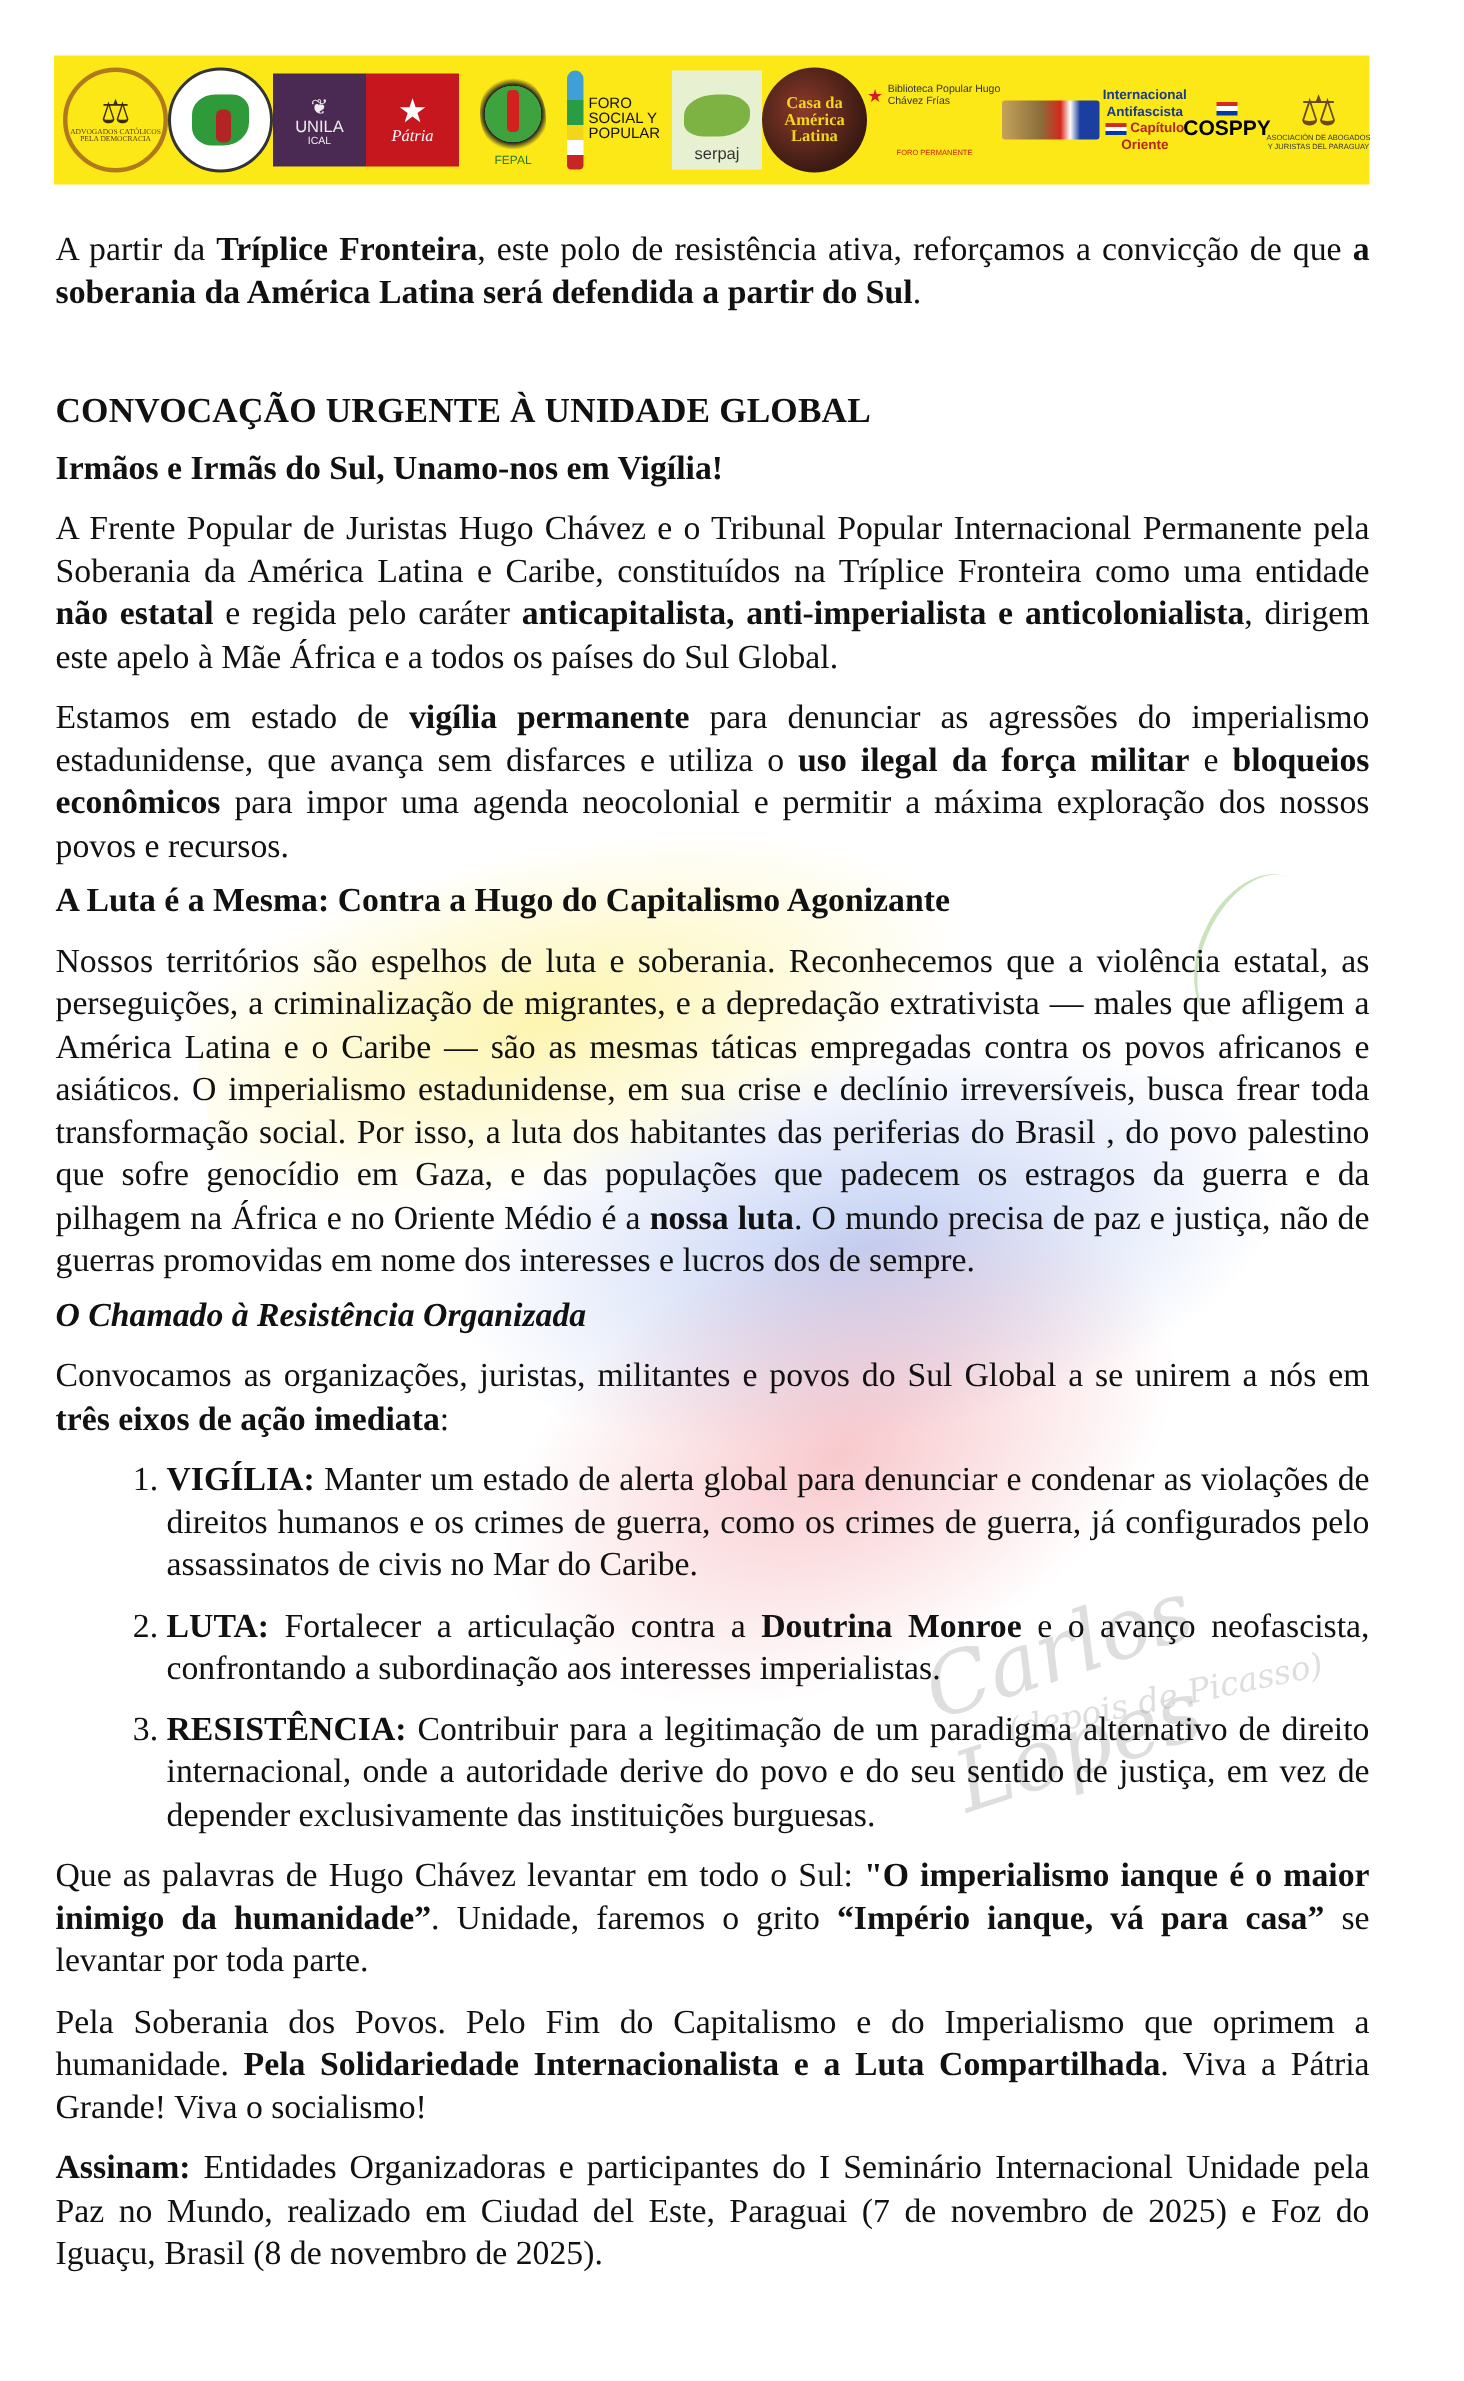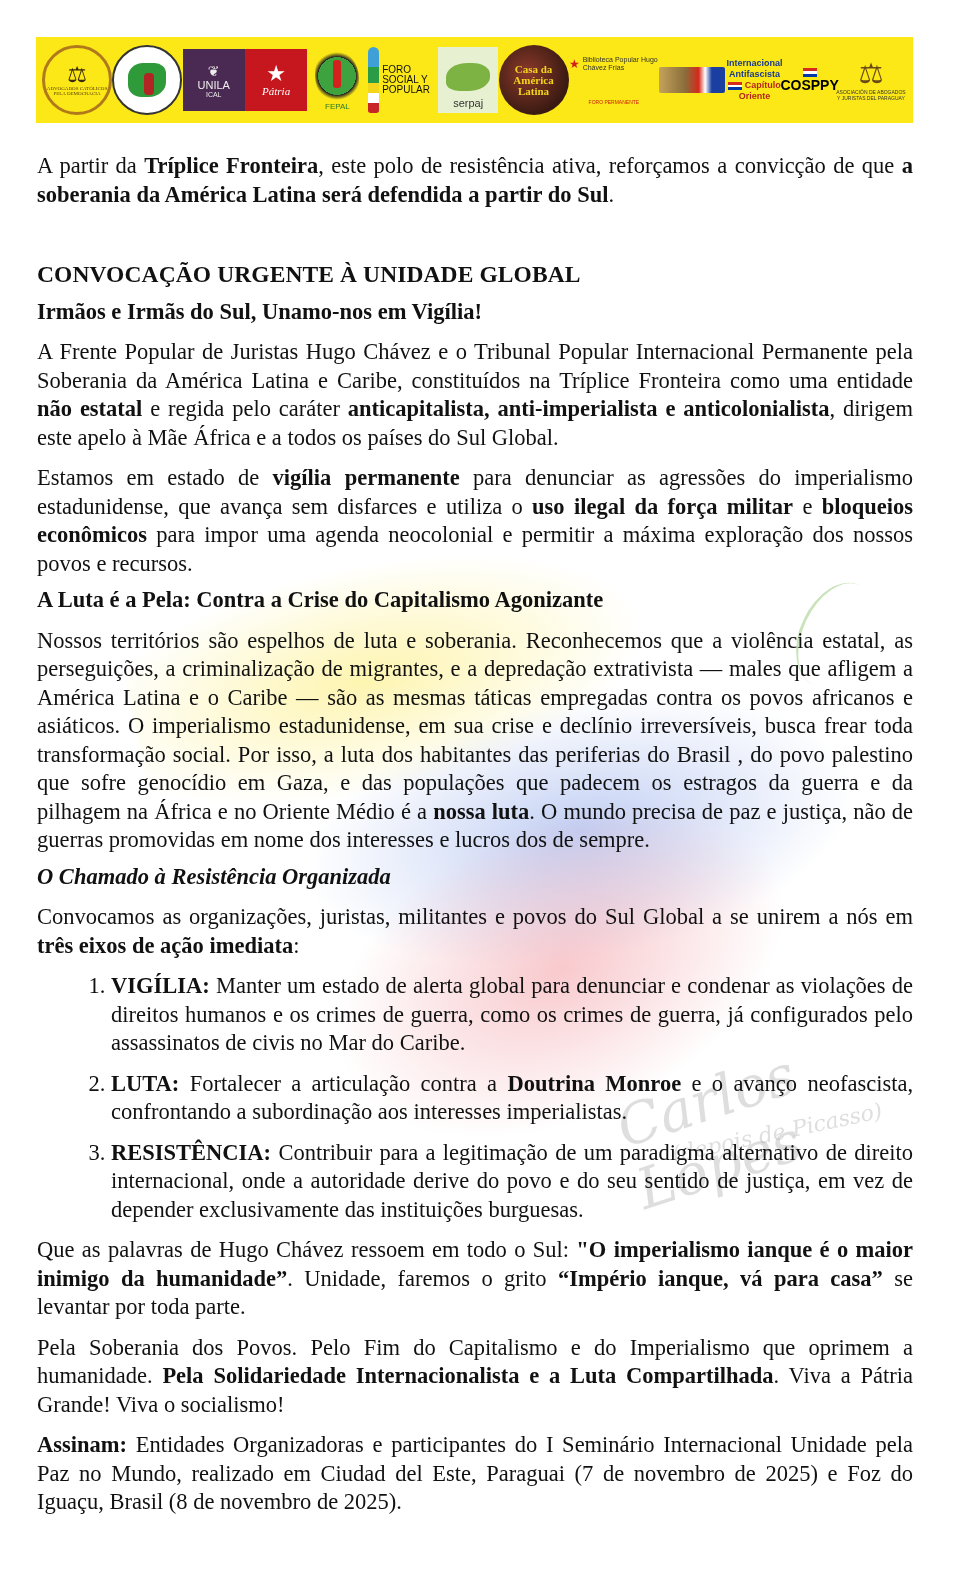--- a/index.html
+++ b/index.html
@@ -12,21 +12,21 @@
   .l1 { border: 3px solid #b07a1c; background: #fbe816; font-size: 5px; color: #5a3d0b; text-align: center; flex-direction: column; box-sizing: border-box; }
   .l1 .tree { font-size: 22px; line-height: 22px; color:#3a2a0a; }
   .l2 { background: #fff; border: 2px solid #333; position: relative; box-sizing: border-box; }
   .l2 .map { width: 38px; height: 34px; background: #2f9a3a; border-radius: 40% 30% 45% 35%; position: relative; }
   .l2 .fig { position:absolute; width: 10px; height: 22px; background:#b32424; border-radius: 4px; left: 30px; top: 26px; }
   .sq { width: 62px; height: 62px; }
   .l3 { background: #4a2a52; color: #eee; font-family: "Liberation Sans", sans-serif; font-size: 9px; flex-direction: column; }
   .l4 { background: #c5171d; color: #fff; font-family: "Liberation Sans", sans-serif; flex-direction: column; }
   .l4 .star { font-size: 22px; line-height: 22px; color: #fff; }
   .l4 .par { font-style: italic; font-size: 11px; font-family: "Liberation Serif", serif; }
-  .l5 { width: 60px; height: 72px; flex-direction: column; font-family: "Liberation Sans", sans-serif; font-size: 8px; color: #2a7a2a; text-align: right; }
+  .l5 { width: 72px; height: 72px; flex-direction: column; font-family: "Liberation Sans", sans-serif; font-size: 8px; color: #2a7a2a; text-align: right; }
   .l5 .africa { width: 44px; height: 52px; border-radius: 45% 55% 40% 50%; background: radial-gradient(circle, #3ea23e 55%, #222 56%, #fbe816 70%); position: relative; }
   .l5 .africa::after { content:""; position:absolute; left: 18px; top: 10px; width: 8px; height: 28px; background: #d4201e; border-radius: 3px; }
   .l6 { width: 70px; height: 76px; }
   .l6 .fist { width: 26px; height: 66px; background: linear-gradient(#3fa0d8 0 30%, #2a9c45 30% 55%, #f3d51b 55% 70%, #fff 70% 85%, #c82626 85%); border-radius: 8px 8px 4px 4px; }
   .l6 .txt { font-family: "Liberation Sans", sans-serif; font-size: 10px; line-height: 10px; margin-left: 3px; color:#111; }
   .l7 { width: 60px; height: 66px; background: #e8f0d2; flex-direction: column; justify-content: flex-end; }
   .l7 .dove { width: 44px; height: 28px; background: #7cb342; border-radius: 50% 40% 50% 30%; margin-bottom: 4px; }
   .l7 .serpaj { font-family: "Liberation Sans", sans-serif; font-size: 11px; color: #333; line-height: 16px; margin-bottom: 2px; }
   .l8 { background: radial-gradient(circle at 40% 40%, #8c3a2a, #3a1a12 70%); color: #f3d51b; font-size: 11px; font-weight: bold; text-align: center; line-height: 11px; flex-direction: column; }
   .l9 { flex-direction: column; width: 90px; height: 76px; justify-content: space-around; font-family: "Liberation Sans", sans-serif; }
@@ -136,32 +136,32 @@
 
   <p class="intro"><span>A partir da </span><b>Tríplice Fronteira</b><span>, este polo de resistência ativa, reforçamos a convicção de que </span><b>a soberania da América Latina será defendida a partir do Sul</b><span>.</span></p>
 
   <div class="h-main">CONVOCAÇÃO URGENTE À UNIDADE GLOBAL</div>
   <div class="h-sub">Irmãos e Irmãs do Sul, Unamo-nos em Vigília!</div>
 
   <p class="para"><span>A Frente Popular de Juristas Hugo Chávez e o Tribunal Popular Internacional Permanente pela Soberania da América Latina e Caribe, constituídos na Tríplice Fronteira como uma entidade </span><b>não estatal</b><span> e regida pelo caráter </span><b>anticapitalista, anti-imperialista e anticolonialista</b><span>, dirigem este apelo à Mãe África e a todos os países do Sul Global.</span></p>
 
   <p class="para-tight"><span>Estamos em estado de </span><b>vigília permanente</b><span> para denunciar as agressões do imperialismo estadunidense, que avança sem disfarces e utiliza o </span><b>uso ilegal da força militar</b><span> e </span><b>bloqueios econômicos</b><span> para impor uma agenda neocolonial e permitir a máxima exploração dos nossos povos e recursos.</span></p>
 
-  <div class="h-sub">A Luta é a Pela: Contra a Crise do Capitalismo Agonizante</div>
+  <div class="h-sub">A Luta é a Mesma: Contra a Hugo do Capitalismo Agonizante</div>
 
   <p class="para-tight"><span>Nossos territórios são espelhos de luta e soberania. Reconhecemos que a violência estatal, as perseguições, a criminalização de migrantes, e a depredação extrativista — males que afligem a América Latina e o Caribe — são as mesmas táticas empregadas contra os povos africanos e asiáticos. O imperialismo estadunidense, em sua crise e declínio irreversíveis, busca frear toda transformação social. Por isso, a luta dos habitantes das periferias do Brasil , do povo palestino que sofre genocídio em Gaza, e das populações que padecem os estragos da guerra e da pilhagem na África e no Oriente Médio é a </span><b>nossa luta</b><span>. O mundo precisa de paz e justiça, não de guerras promovidas em nome dos interesses e lucros dos de sempre.</span></p>
 
   <div class="h-sub" style="margin-top:6px;font-style:italic;">O Chamado à Resistência Organizada</div>
 
   <p class="para"><span>Convocamos as organizações, juristas, militantes e povos do Sul Global a se unirem a nós em </span><b>três eixos de ação imediata</b><span>:</span></p>
 
   <ol class="axes">
     <li><b>VIGÍLIA:</b><span> Manter um estado de alerta global para denunciar e condenar as violações de direitos humanos e os crimes de guerra, como os crimes de guerra, já configurados pelo assassinatos de civis no Mar do Caribe.</span></li>
     <li><b>LUTA:</b><span> Fortalecer a articulação contra a </span><b>Doutrina Monroe</b><span> e o avanço neofascista, confrontando a subordinação aos interesses imperialistas.</span></li>
     <li><b>RESISTÊNCIA:</b><span> Contribuir para a legitimação de um paradigma alternativo de direito internacional, onde a autoridade derive do povo e do seu sentido de justiça, em vez de depender exclusivamente das instituições burguesas.</span></li>
   </ol>
 
-  <p class="para"><span>Que as palavras de Hugo Chávez ressoem em todo o Sul: </span><b>"O imperialismo ianque é o maior inimigo da humanidade”</b><span>. Unidade, faremos o grito </span><b>“Império ianque, vá para casa”</b><span> se levantar por toda parte.</span></p>
+  <p class="para"><span>Que as palavras de Hugo Chávez levantar em todo o Sul: </span><b>"O imperialismo ianque é o maior inimigo da humanidade”</b><span>. Unidade, faremos o grito </span><b>“Império ianque, vá para casa”</b><span> se levantar por toda parte.</span></p>
 
   <p class="para"><span>Pela Soberania dos Povos. Pelo Fim do Capitalismo e do Imperialismo que oprimem a humanidade. </span><b>Pela Solidariedade Internacionalista e a Luta Compartilhada</b><span>. Viva a Pátria Grande! Viva o socialismo!</span></p>
 
   <p><b>Assinam:</b><span> Entidades Organizadoras e participantes do I Seminário Internacional Unidade pela Paz no Mundo, realizado em Ciudad del Este, Paraguai (7 de novembro de 2025) e Foz do Iguaçu, Brasil (8 de novembro de 2025).</span></p>
 </div>
 
 </body></html>

